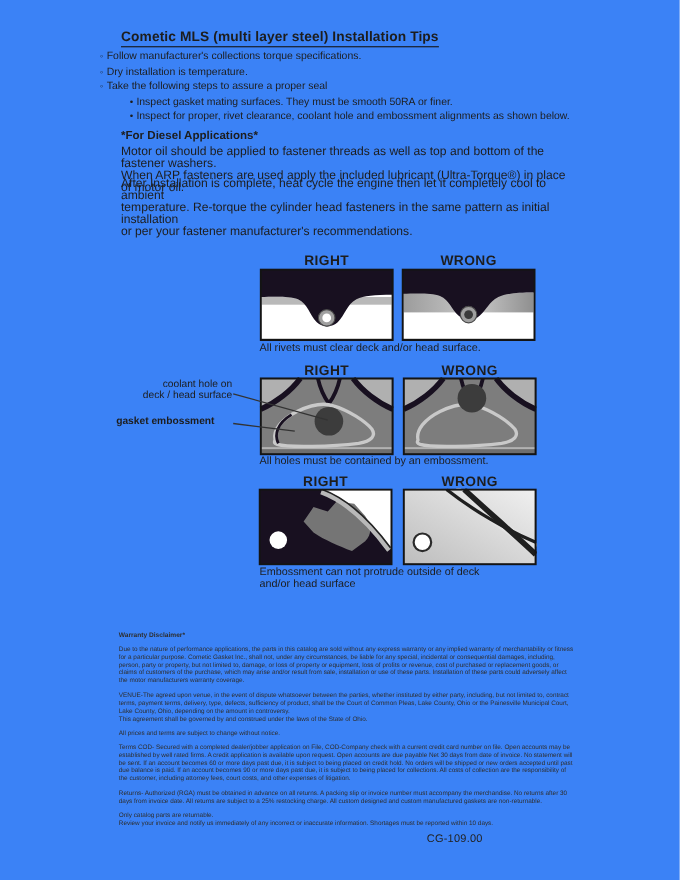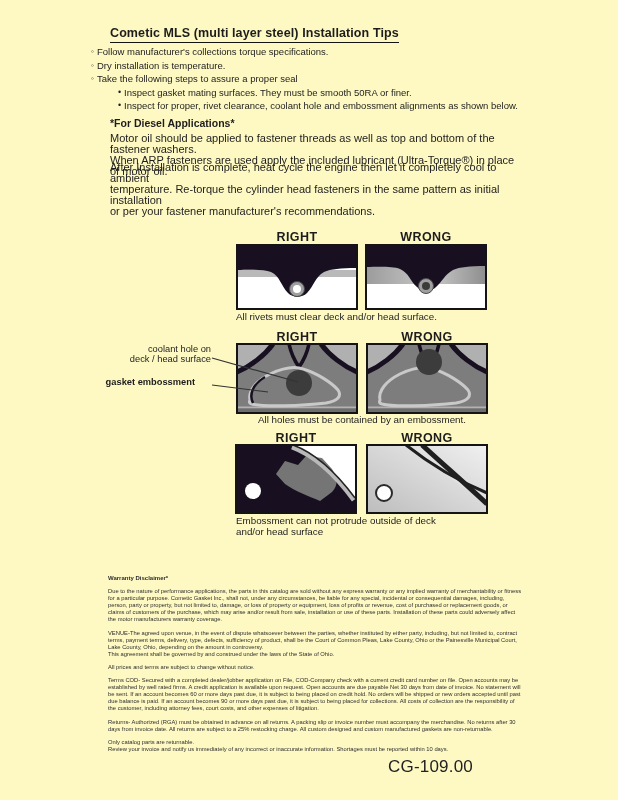--- a/index.html
+++ b/index.html
@@ -1,17 +1,17 @@
 <!DOCTYPE html>
 <html><head>
 <meta charset="utf-8">
 <style>
   html,body{margin:0;padding:0;background:#ffffff;}
   #page{
-    position:relative;width:618px;height:800px;background:#fef9c3;overflow:hidden;
+    position:relative;width:618px;height:800px;background:#3b82f6;overflow:hidden;
     font-family:"Liberation Sans","DejaVu Sans",sans-serif;color:#1d1d1d;
   }
   .abs{position:absolute;}
   .doc-title{
     font-size:12.5px;font-weight:bold;letter-spacing:.1px;
     border-bottom:1.6px solid #141414;padding-bottom:2px;white-space:nowrap;
   }
   .bullets{font-size:9.5px;line-height:13.5px;}
   .b-row{white-space:nowrap;}
   .b-marker{display:inline-block;width:6px;font-size:8px;vertical-align:top;line-height:13.5px;}
@@ -19,21 +19,21 @@
   .sub .b-marker{font-size:9px;width:6px;}
   .sec-head{font-size:10.5px;font-weight:bold;white-space:nowrap;}
   .body-p{font-size:11px;line-height:11px;white-space:pre-line;width:412px;}
   .rw-label{font-size:12.5px;font-weight:bold;letter-spacing:.4px;width:122px;text-align:center;}
   .caption{font-size:9.8px;font-weight:normal;white-space:pre-line;line-height:10.8px;}
   .pointer-label{font-size:9.3px;line-height:9.8px;text-align:right;width:150px;white-space:pre-line;}
   .panel{display:block;}
   .disclaimer{width:414px;font-size:5.8px;line-height:7.1px;color:#2e2e2e;}
   .disclaimer .d-head{font-weight:bold;margin:0 0 6px 0;font-size:6px;}
   .disclaimer p{margin:0 0 6px 0;white-space:pre-line;}
-  .page-num{font-size:17px;letter-spacing:.2px;color:#222;}
+  .page-num{font-size:10px;letter-spacing:.2px;color:#222;}
 </style>
 </head>
 <body>
 
 <div id="page">
 
   <div class="abs doc-title" style="left:110px;top:26px;">Cometic MLS (multi layer steel) Installation Tips</div>
 
   <div class="abs bullets" style="left:91px;top:45px;">
     <div class="b-row"><span class="b-marker">◦</span><span>Follow manufacturer's collections torque specifications.</span></div>
@@ -116,21 +116,21 @@
     <path d="M14,57 C12,48 20,38 34,31 C47,25 59,23 67,26 C81,30 96,40 102,47 C106,53 102,58 90,60 C66,63 26,64 16,61 C13,60 13,59 14,57 Z" fill="none" stroke-width="3" stroke="#c9c9c9"></path>
     <circle cx="63" cy="19" r="13" fill="#3c3c3c"></circle>
     <rect x="1" y="1" width="120" height="69" fill="none" stroke-width="2" stroke="#141414"></rect>
   </svg>
 
   <svg class="abs" style="left:108px;top:342px;pointer-events:none;" width="200" height="72" viewBox="0 0 200 72">
     <line x1="104" y1="16" x2="190" y2="40" stroke="#333" stroke-width="1.2"></line>
     <line x1="104" y1="43" x2="160" y2="50" stroke="#333" stroke-width="1.2"></line>
   </svg>
 
-  <div class="abs caption" style="left:236px;top:415px;width:252px;text-align:center;">All holes must be contained by an embossment.</div>
+  <div class="abs caption" style="left:236px;top:415px;width:252px;">All holes must be contained by an embossment.</div>
 
   <div class="abs rw-label" style="left:235px;top:431px;">RIGHT</div>
   <div class="abs rw-label" style="left:366px;top:431px;">WRONG</div>
 
   <svg class="abs panel" style="left:235px;top:444px;" width="122" height="70" viewBox="0 0 122 70">
     <rect x="1" y="1" width="120" height="68" fill="#181020"></rect>
     <path d="M57,1 H121 V56 C99,26 77,8 57,1 Z" fill="#ffffff"></path>
     <path d="M41,30 L50,17 L63,21 L71,12 L87,14 L97,25 C102,33 104,41 97,48 L85,57 C73,52 60,47 50,40 Z" fill="#757575"></path>
     <path d="M57,3 C79,11 99,29 119,56" fill="none" stroke-width="5" stroke="#b9b9b9"></path>
     <path d="M58,1 C80,9 100,27 120,54" fill="none" stroke="#222222" stroke-width="1.5"></path>

